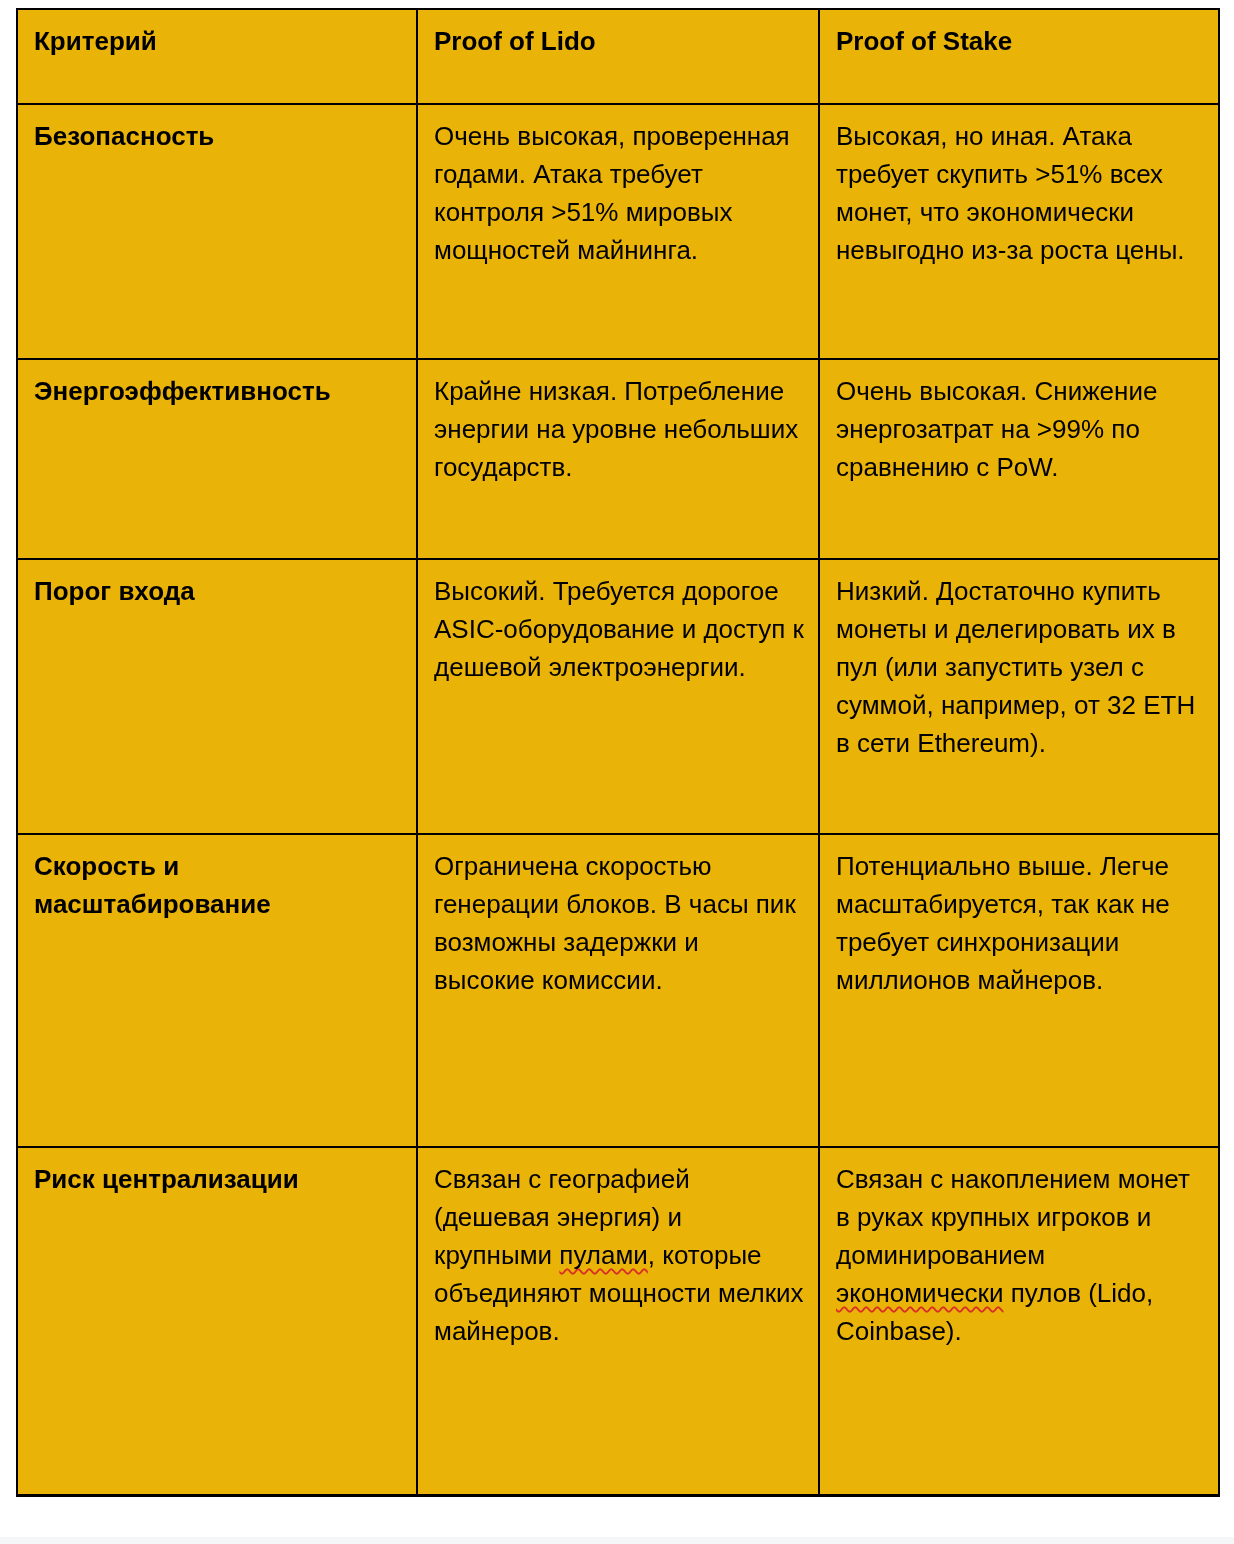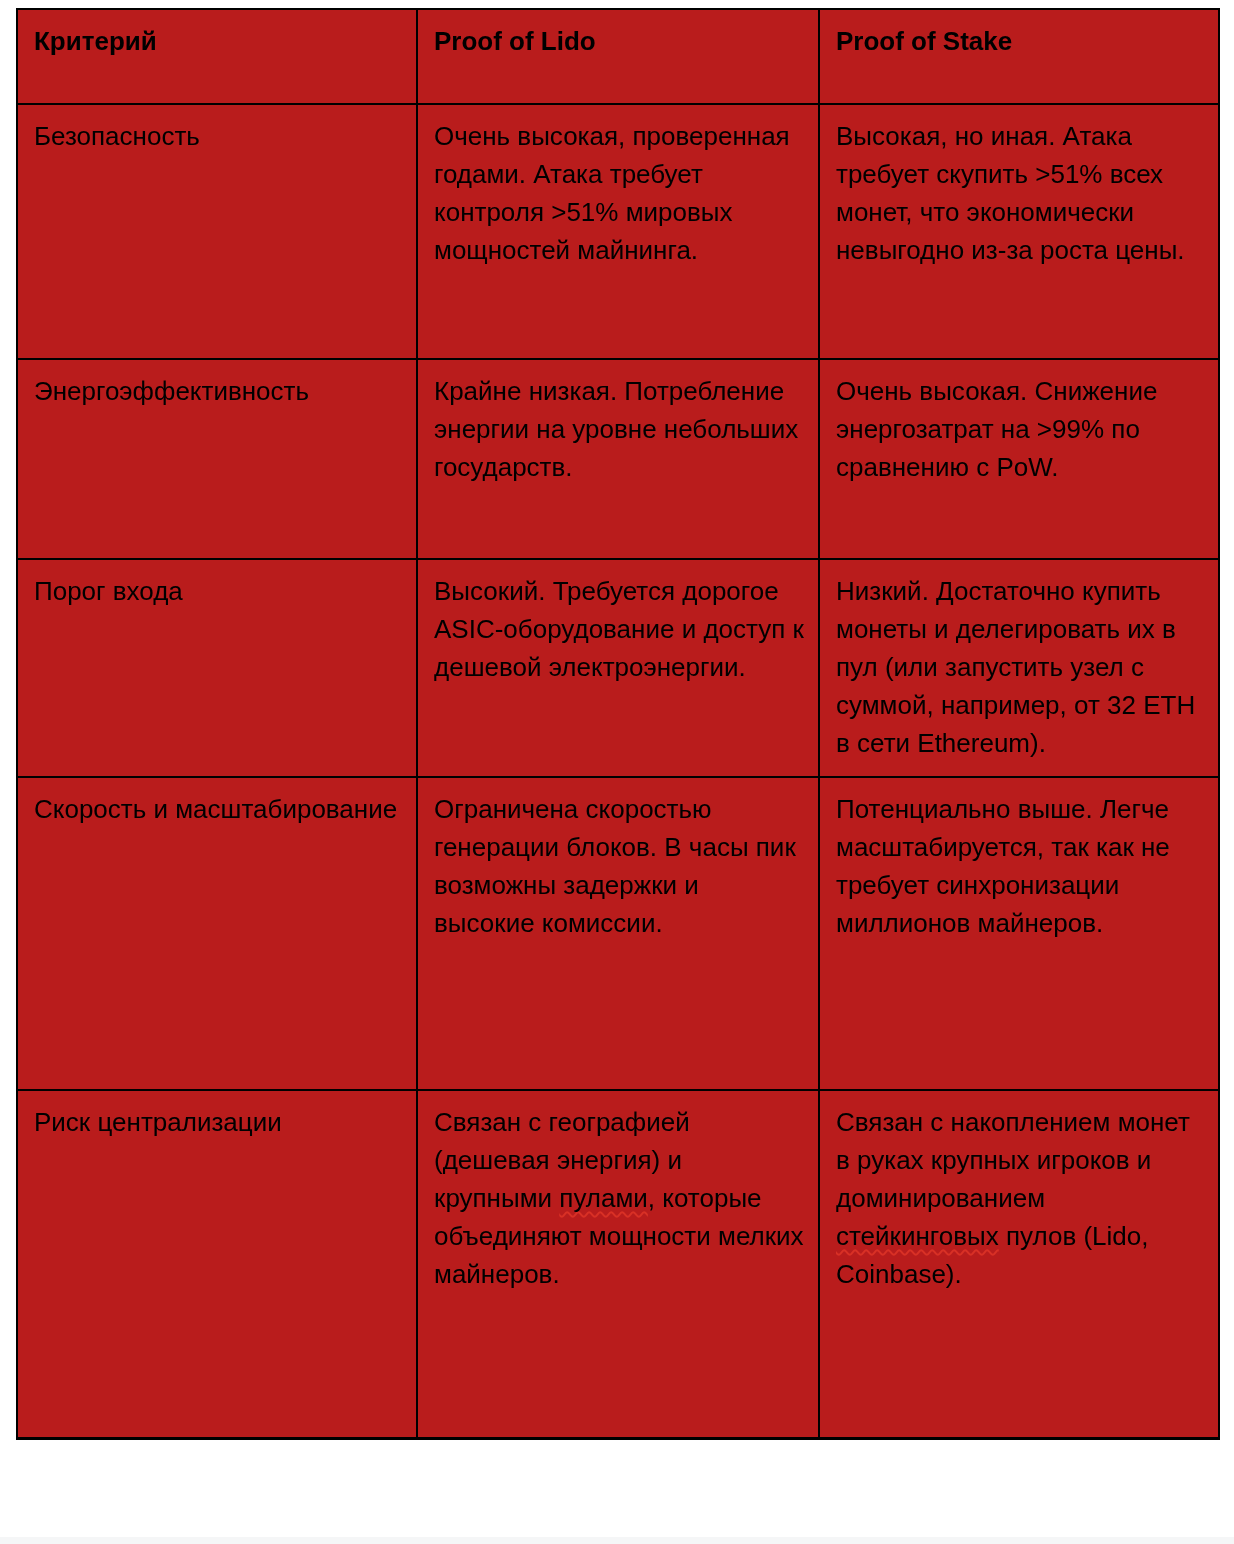--- a/index.html
+++ b/index.html
@@ -17,45 +17,45 @@
   }
   .doc-canvas {
     position: absolute;
     left: 16px;
     top: 8px;
   }
   table.cmp {
     border-collapse: collapse;
     table-layout: fixed;
     width: 1202px;
-    background: #b91c1c;
+    background: #eab308;
   }
   table.cmp col.c1 { width: 400px; }
   table.cmp col.c2 { width: 402px; }
   table.cmp col.c3 { width: 400px; }
   table.cmp th, table.cmp td {
     border: 2px solid #000000;
     vertical-align: top;
     text-align: left;
     padding: 12px 14px 12px 16px;
     font-size: 26px;
     line-height: 38px;
     font-weight: normal;
     word-wrap: break-word;
   }
   table.cmp tr.hdr th { font-weight: bold; }
-  table.cmp td.crit { font-weight: normal; }
+  table.cmp td.crit { font-weight: bold; }
   
   table.cmp tr:last-child td { border-bottom-width: 3px; }
 
   
   tr.hdr  { height: 95px;  }
   tr.r0   { height: 255px; }
   tr.r1   { height: 200px; }
-  tr.r2   { height: 218px; }
+  tr.r2   { height: 275px; }
   tr.r3   { height: 313px; }
   tr.r4   { height: 348px; }
   tr.r5   { height: 179px; }
 
   .squiggle {
     text-decoration-line: underline;
     text-decoration-style: wavy;
     text-decoration-color: var(--squiggle-color, #d93025);
     text-decoration-thickness: 2px;
     text-underline-offset: 4px;
@@ -107,20 +107,20 @@
 
       <tr class="r3">
         <td class="crit"><span class="cell-text">Скорость и масштабирование</span></td>
         <td><span class="cell-text">Ограничена скоростью генерации блоков. В часы пик возможны задержки и высокие комиссии.</span></td>
         <td><span class="cell-text">Потенциально выше. Легче масштабируется, так как не требует синхронизации миллионов майнеров.</span></td>
       </tr>
 
       <tr class="r4">
         <td class="crit"><span class="cell-text">Риск централизации</span></td>
         <td><span class="cell-text">Связан с географией (дешевая энергия) и крупными <span class="squiggle">пулами</span>, которые объединяют мощности мелких майнеров.</span></td>
-        <td><span class="cell-text">Связан с накоплением монет в руках крупных игроков и доминированием <span class="squiggle">стейкинговых</span> пулов (Lido, Coinbase).</span></td>
+        <td><span class="cell-text">Связан с накоплением монет в руках крупных игроков и доминированием <span class="squiggle">экономически</span> пулов (Lido, Coinbase).</span></td>
       </tr>
 
     </tbody>
   </table>
 </div>
 
 <div class="page-edge"></div>
 
 </body></html>

